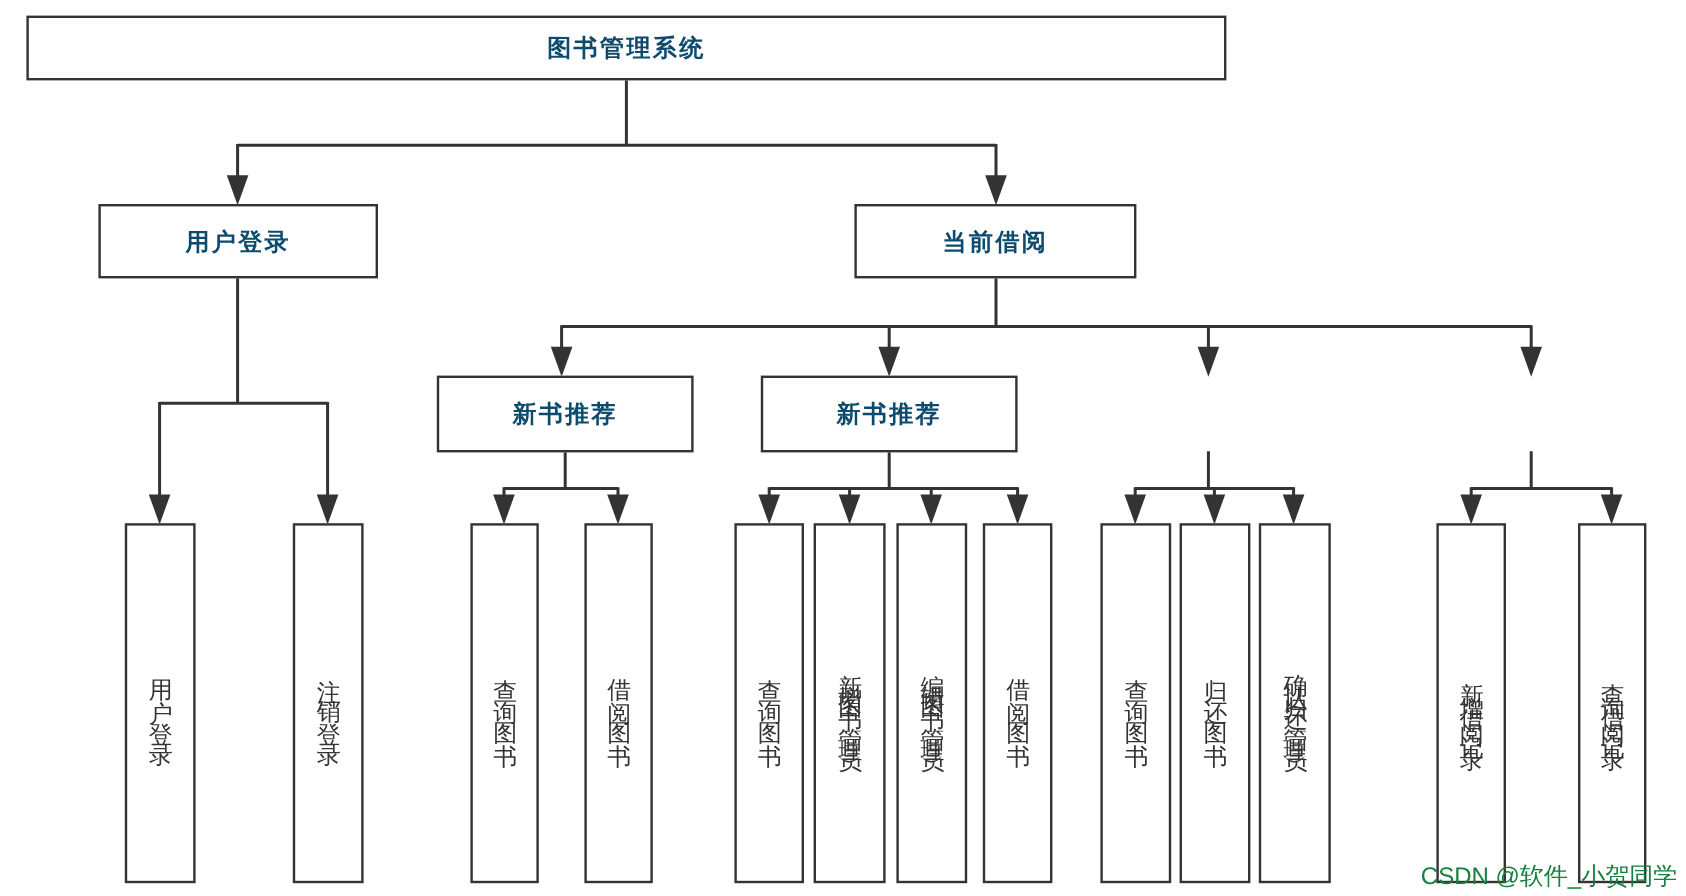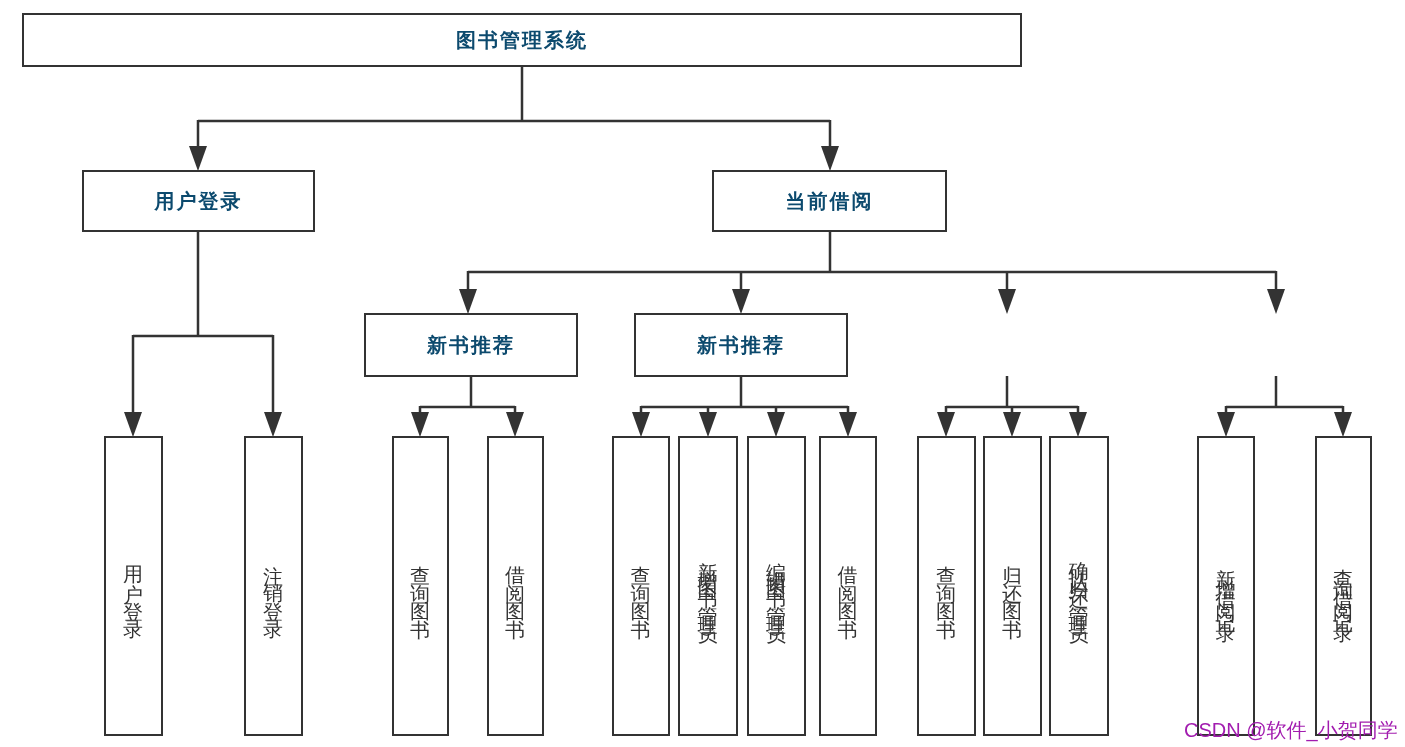--- a/index.html
+++ b/index.html
@@ -79,21 +79,21 @@
   .l-10 { left: 983px;  width: 59px; }
   .l-11 { left: 1049px; width: 60px; }
   .l-12 { left: 1197px; width: 58px; }
   .l-13 { left: 1315px; width: 57px; }
 
   .watermark {
     position: absolute;
     left: 1184px;
     top: 717px;
     font-size: 20px;
-    color: #a21caf;
+    color: #15803d;
     white-space: nowrap;
     z-index: 5;
   }
 </style>
 </head>
 <body>
 
 <div class="canvas">
 
   <svg class="connectors" viewBox="0 0 1405 747" xmlns="http://www.w3.org/2000/svg">

